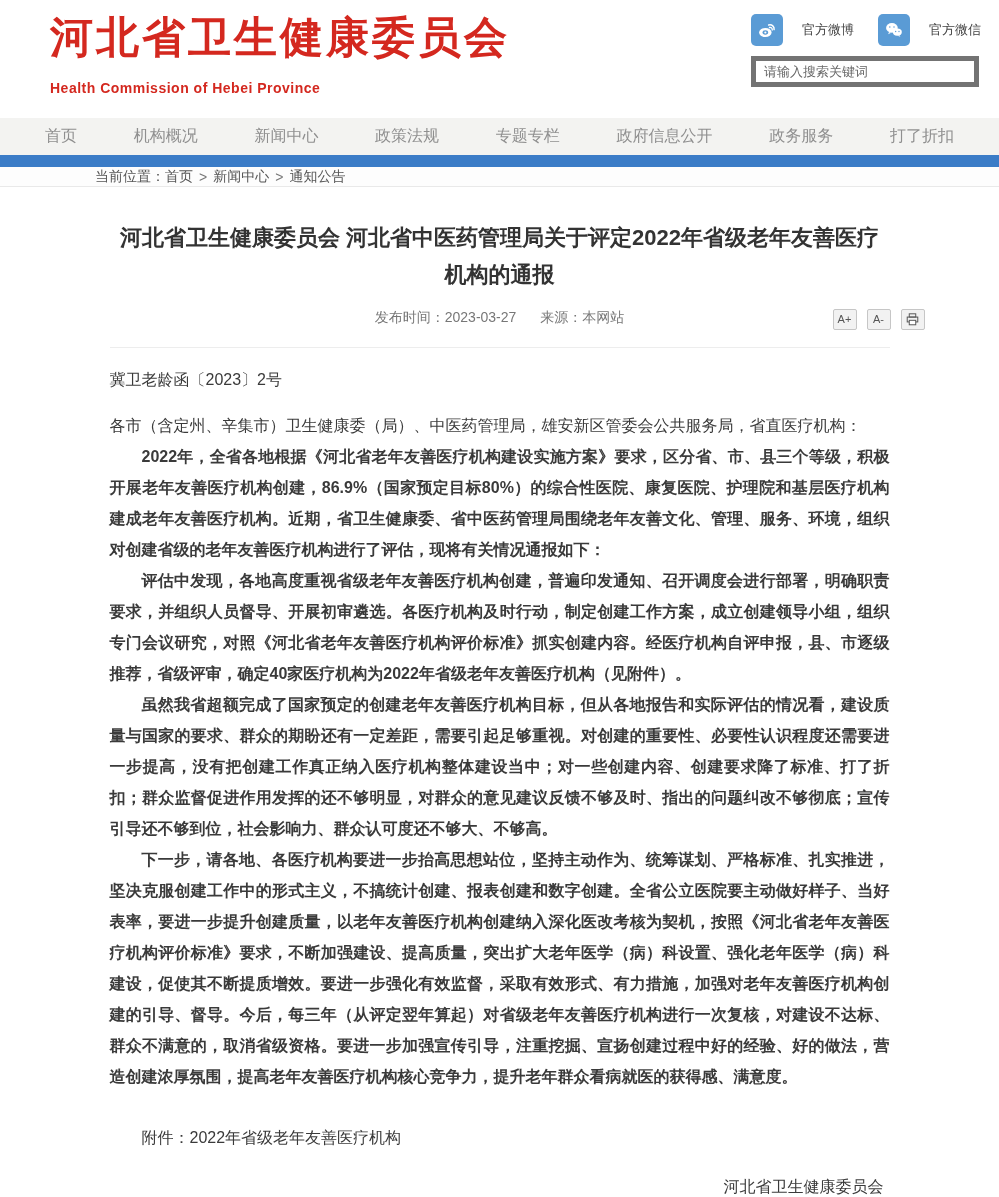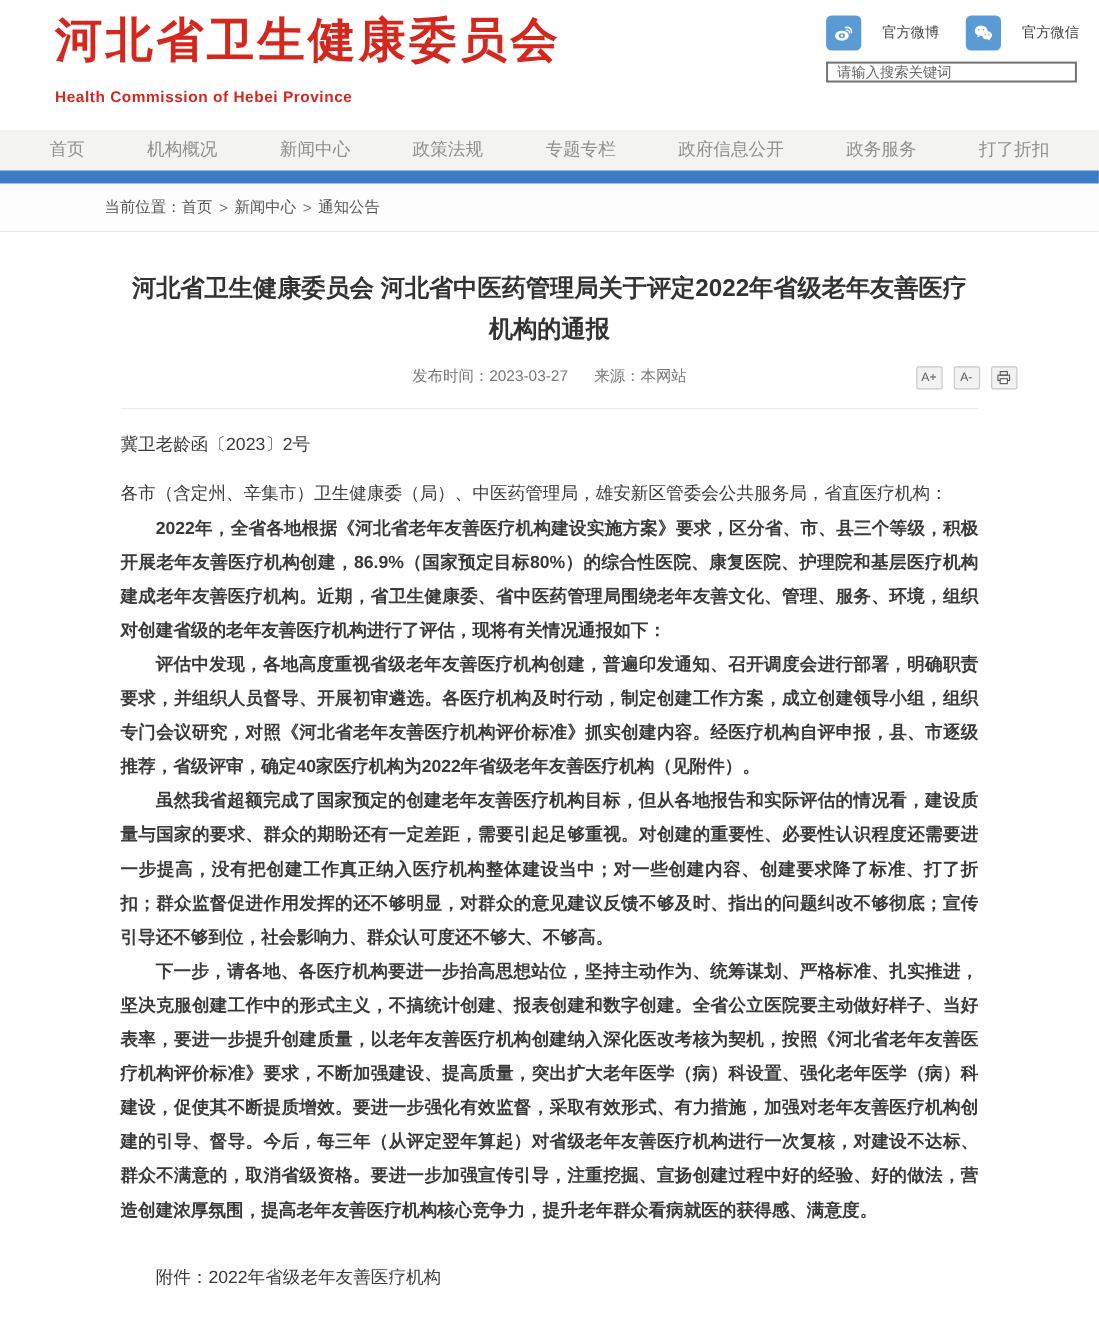--- a/index.html
+++ b/index.html
@@ -9,31 +9,31 @@
   
   .header { position:relative; height:118px; background:#fff; }
   .logo { position:absolute; left:50px; top:14px; }
   .logo-title { color:#d4281f; font-size:43px; font-weight:bold; letter-spacing:3px; line-height:46px; }
   .logo-sub { color:#d4281f; font-size:14px; font-weight:bold; margin-top:20px; letter-spacing:0.5px; }
   .header-right { position:absolute; right:18px; top:14px; width:230px; }
   .social-row { display:flex; align-items:center; justify-content:space-between; }
   .social-item { display:flex; align-items:center; gap:19px; cursor:pointer; }
   .social-icon { width:32px; height:32px; border-radius:5px; background:#5a9bd5; display:flex; align-items:center; justify-content:center; }
   .social-label { font-size:13px; color:#444; }
-  .search-box { margin-top:10px; width:228px; height:19px; border:2px solid #737373; background:#fff; display:flex; align-items:center; }
+  .search-box { margin-top:10px; width:228px; height:31px; border:5px solid #737373; background:#fff; display:flex; align-items:center; }
   .search-box input { border:none; outline:none; width:100%; height:100%; padding:0 8px; font-size:13px; color:#333; font-family:"Liberation Sans","DejaVu Sans",sans-serif; }
   .search-box input::placeholder { color:#666; }
 
   
   .nav { background:#f3f3f1; height:37px; display:flex; align-items:center; justify-content:space-between; padding:0 45px; }
   .nav-item { color:#8f8f8f; font-size:16px; cursor:pointer; white-space:nowrap; }
   .blue-bar { height:12px; background:#3b7cc7; }
 
   
-  .breadcrumb { height:44px; display:flex; align-items:center; padding-left:95px; font-size:14px; color:#555; border-bottom:1px solid #e9e9e9; background:#fdfdfd; }
+  .breadcrumb { height:20px; display:flex; align-items:center; padding-left:95px; font-size:14px; color:#555; border-bottom:1px solid #e9e9e9; background:#fdfdfd; }
   .breadcrumb .crumb { color:#555; cursor:pointer; }
   .breadcrumb .sep { margin:0 6px; color:#777; }
 
   
   .article { width:780px; margin:0 auto; }
   .article-title { margin-top:32px; text-align:center; font-size:22px; font-weight:bold; color:#333; line-height:37px; }
   .meta-row { position:relative; margin-top:16px; height:26px; text-align:center; font-size:14px; color:#777; }
   .meta-row .meta-item { margin:0 10px; }
   .meta-tools { position:absolute; right:-35px; top:0; display:flex; gap:10px; }
   .tool-btn { width:24px; height:21px; background:#f2f2f2; border:1px solid #c6c6c6; border-radius:2px; font-size:11px; color:#555; display:flex; align-items:center; justify-content:center; cursor:pointer; line-height:1; }

